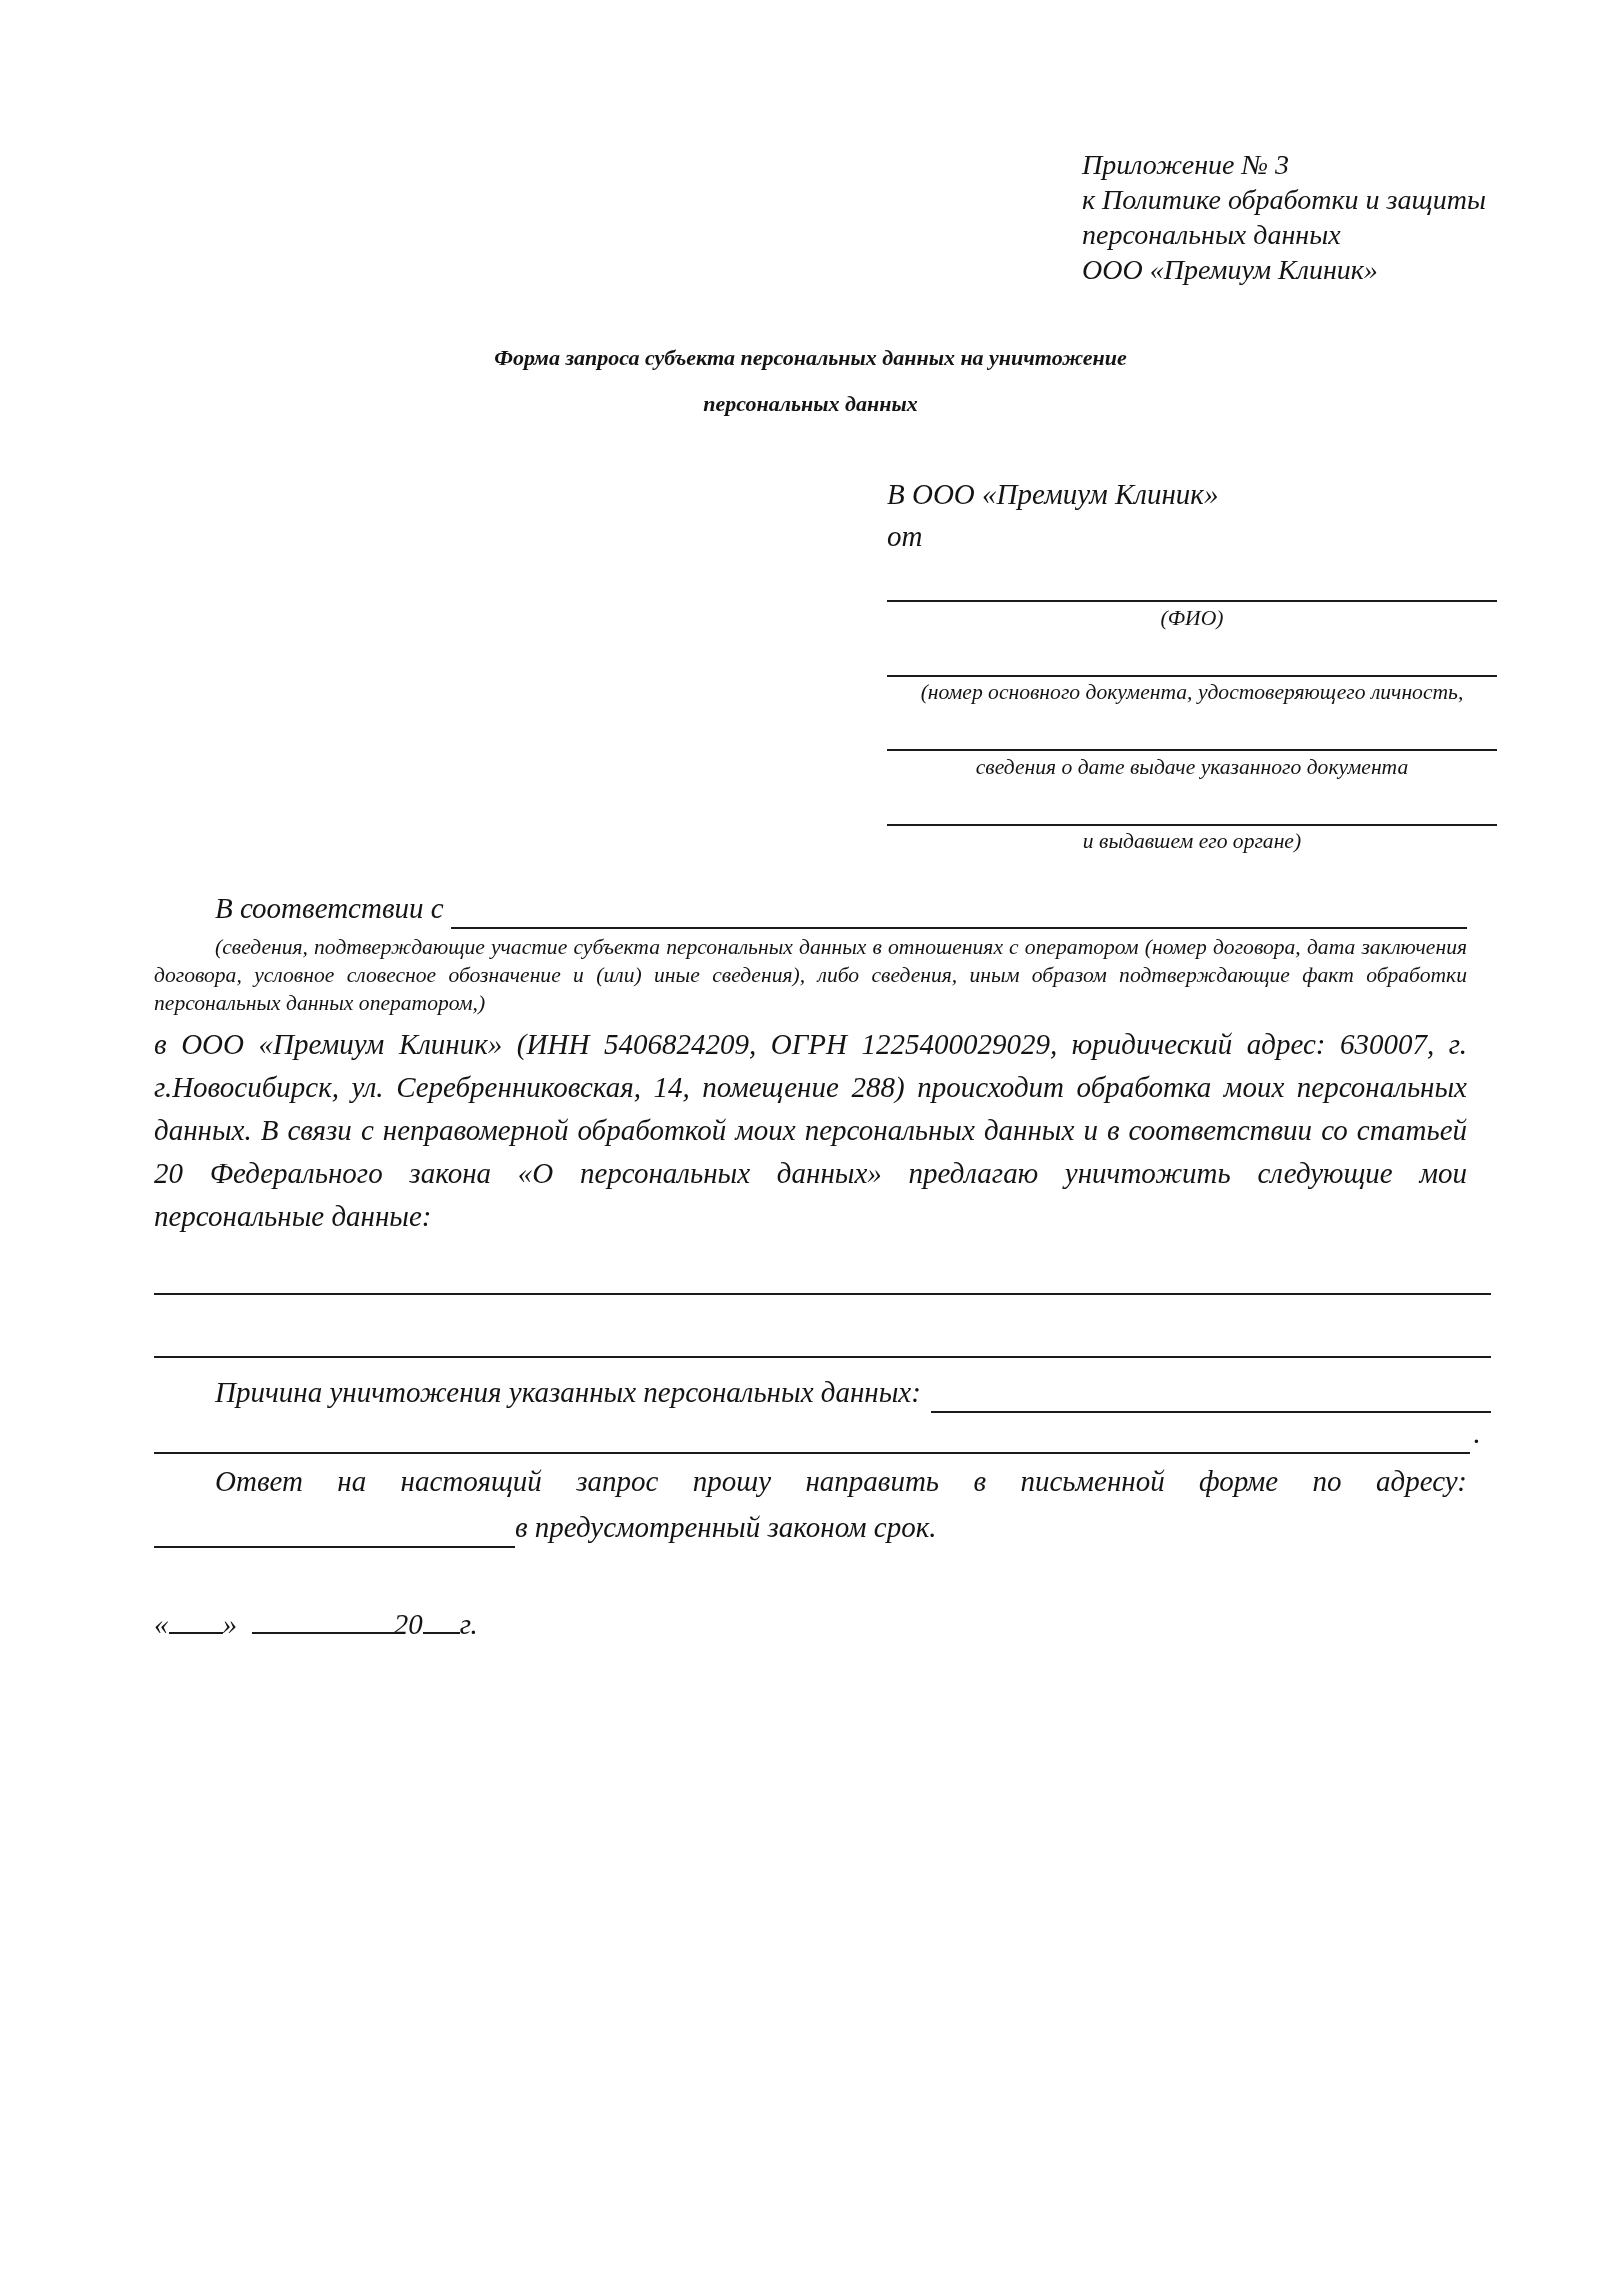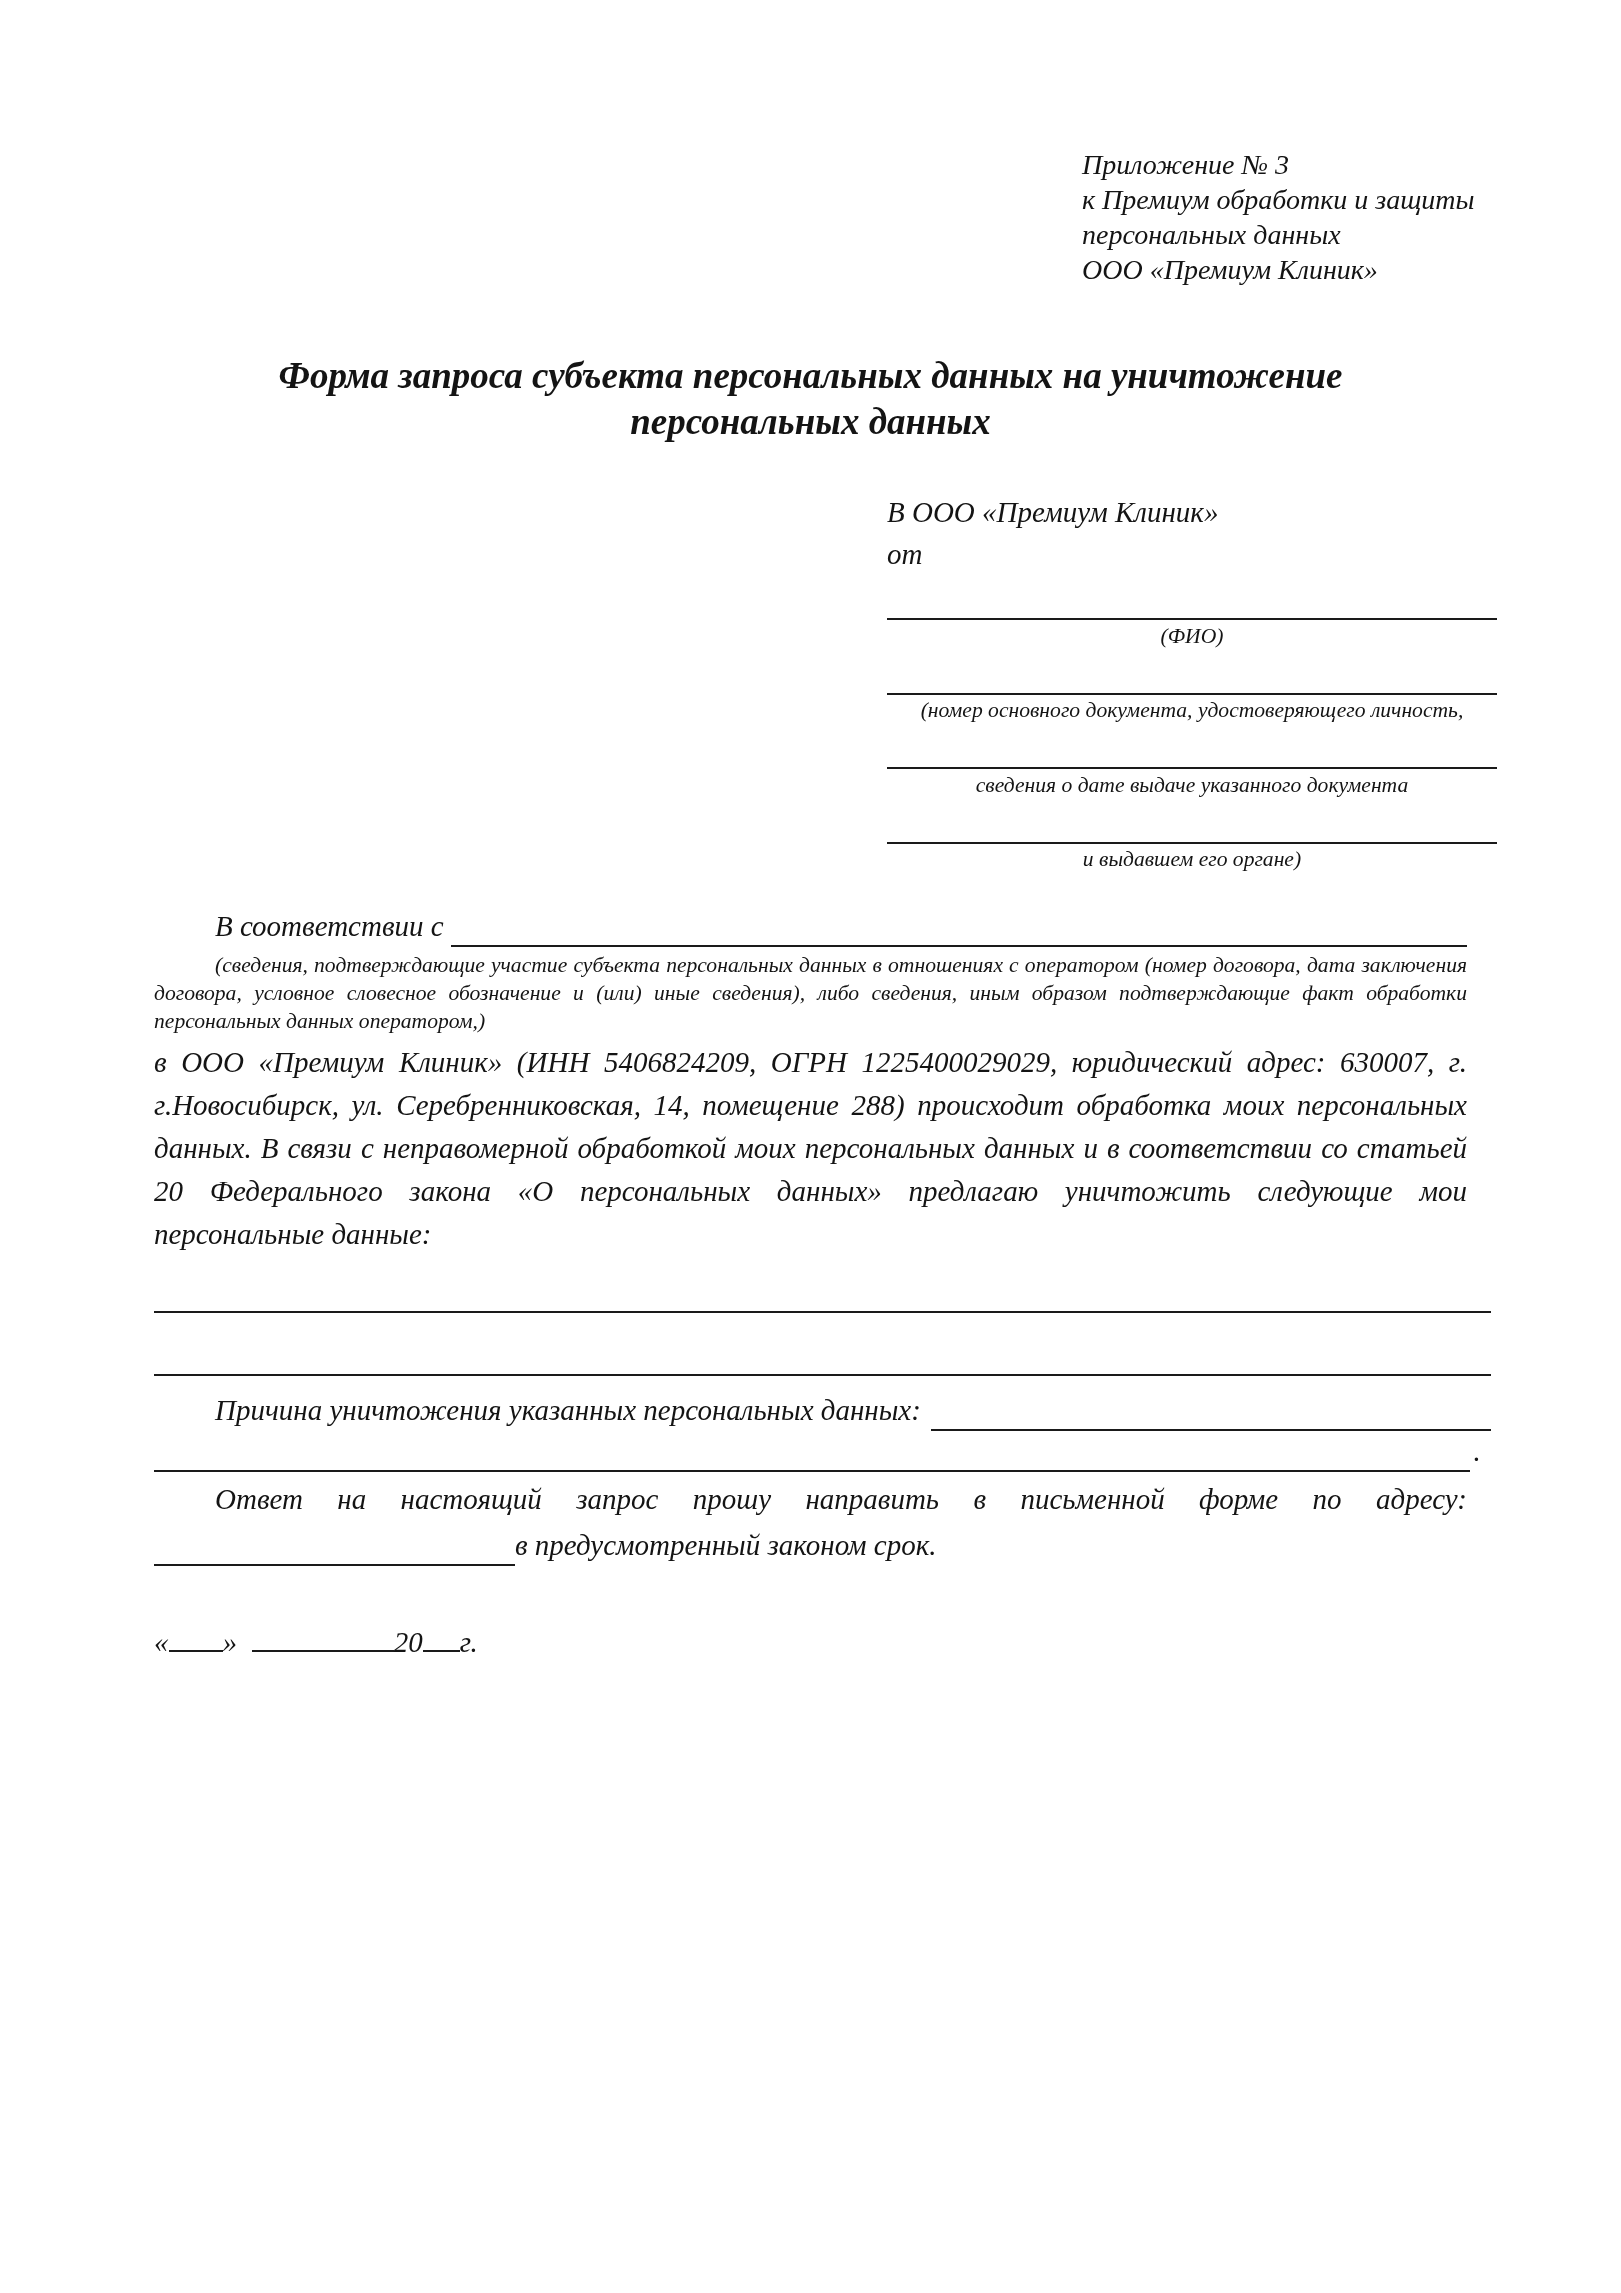--- a/index.html
+++ b/index.html
@@ -19,24 +19,24 @@
   }
   
   .header-block {
     margin-left: 928px;
     font-size: 28px;
     line-height: 35px;
     white-space: nowrap;
   }
   
   .doc-title {
-    margin-top: 66px;
+    margin-top: 48px;
     text-align: center;
     font-weight: bold;
-    font-size: 37px;
+    font-size: 22px;
     line-height: 46px;
   }
   
   .addressee {
     margin-top: 46px;
     margin-left: 733px;
     width: 610px;
   }
   .addressee .addr-text { font-size: 29px; line-height: 42px; }
   .field { margin-top: 23.5px; }
@@ -112,21 +112,21 @@
   .sp15 { display: inline-block; width: 14.7px; }
   .date-group, .sig-group { white-space: nowrap; }
 </style>
 </head>
 <body>
 
 <div class="page">
 
   <div class="header-block">
     <div>Приложение № 3</div>
-    <div>к Премиум обработки и защиты</div>
+    <div>к Политике обработки и защиты</div>
     <div>персональных данных</div>
     <div>ООО «Премиум Клиник»</div>
   </div>
 
   <div class="doc-title">
     <div>Форма запроса субъекта персональных данных на уничтожение</div>
     <div>персональных данных</div>
   </div>
 
   <div class="addressee">

